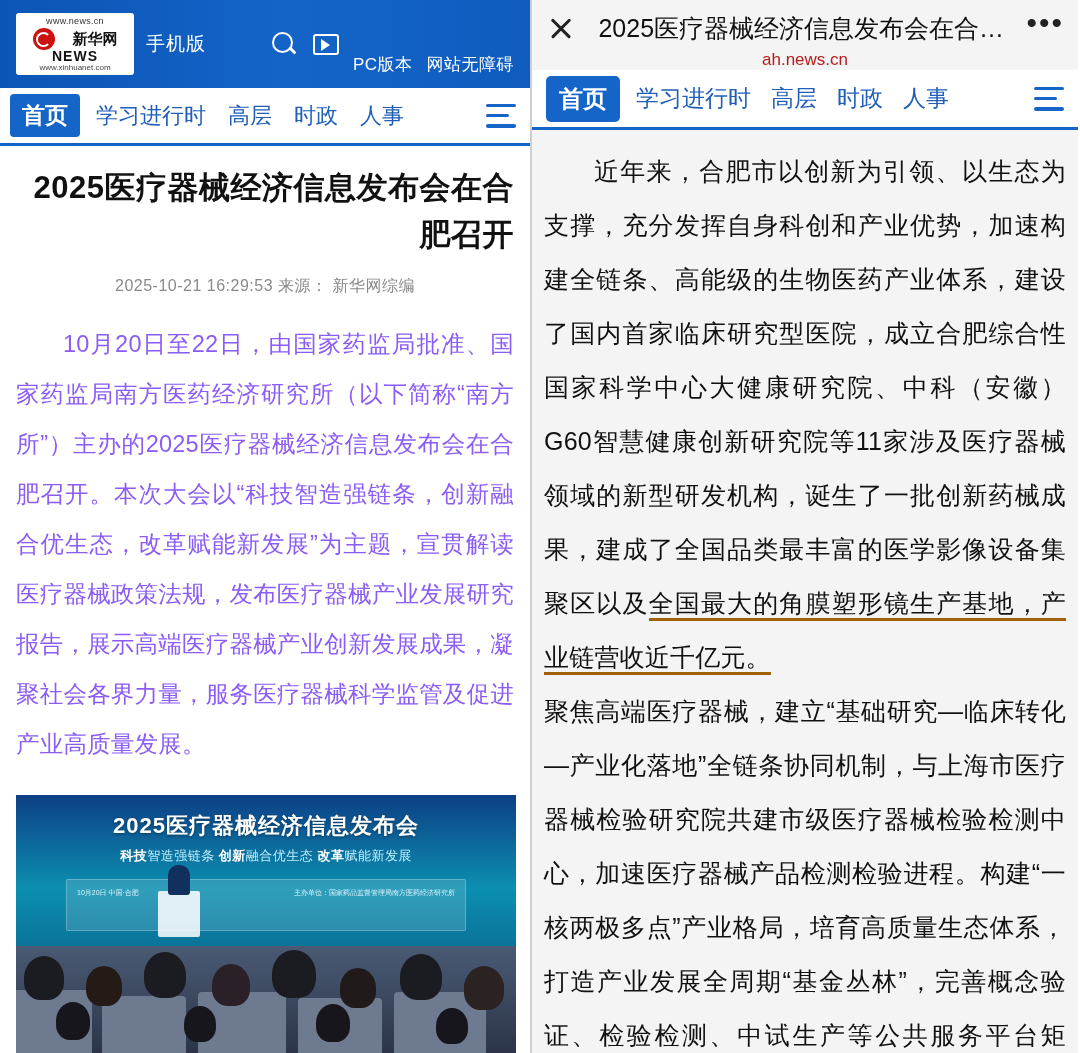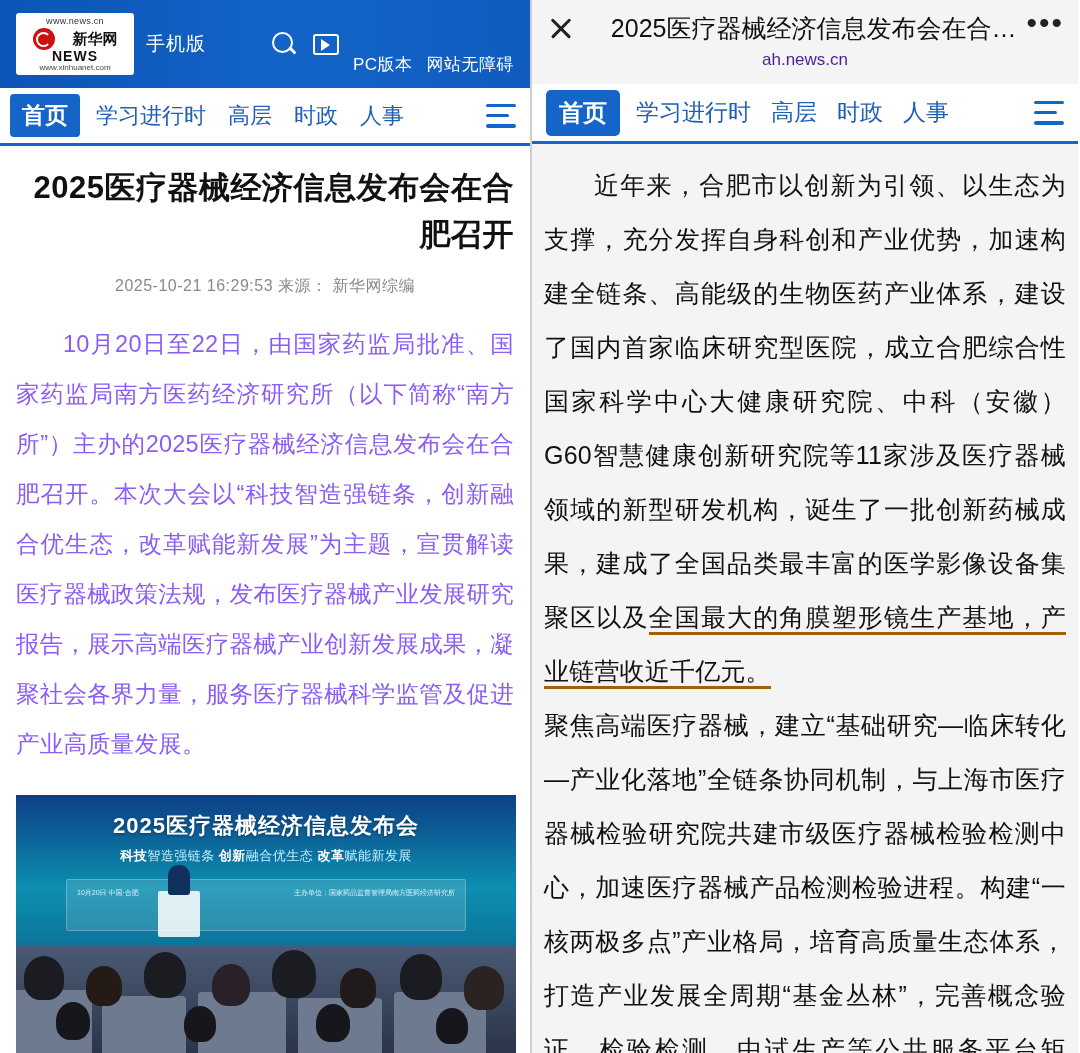--- a/index.html
+++ b/index.html
@@ -207,32 +207,32 @@
   .r-close {
     width: 30px; height: 30px; position: relative; flex: 0 0 auto;
   }
   .r-close::before, .r-close::after {
     content: ""; position: absolute; left: 2px; top: 14px;
     width: 26px; height: 2.6px; background: #222; border-radius: 2px;
   }
   .r-close::before { transform: rotate(45deg); }
   .r-close::after { transform: rotate(-45deg); }
   .r-title {
-    flex: 1 1 auto; text-align: right;
+    flex: 1 1 auto; text-align: center;
     font-size: 25px; color: #111; font-weight: 500;
     white-space: nowrap; overflow: hidden; text-overflow: ellipsis;
     padding: 0 10px;
   }
   .r-more {
     font-size: 30px; color: #222; letter-spacing: 2px;
     line-height: 20px; flex: 0 0 auto; padding-bottom: 10px;
   }
   .r-domain {
-    text-align: center; font-size: 17px; color: #4c1d95;
-    margin-top: -6px; margin-bottom: 14px;
+    text-align: center; font-size: 17px; color: #b91c1c;
+    margin-top: -6px; margin-bottom: 0;
   }
   .r-navbar {
     height: 60px; background: #fff;
     display: flex; align-items: center;
     padding: 0 14px 0 14px;
     border-bottom: 3px solid #1565c8;
   }
   .r-nav-home {
     background: #1565c8; color: #fff;
     font-size: 24px; font-weight: bold;

